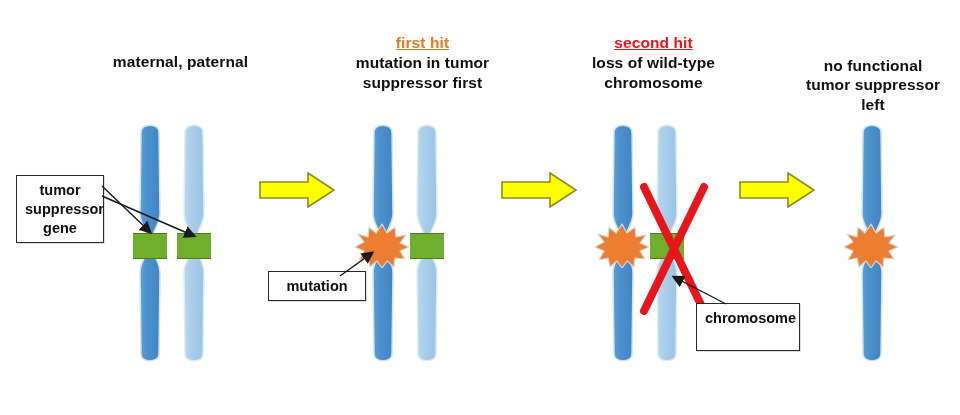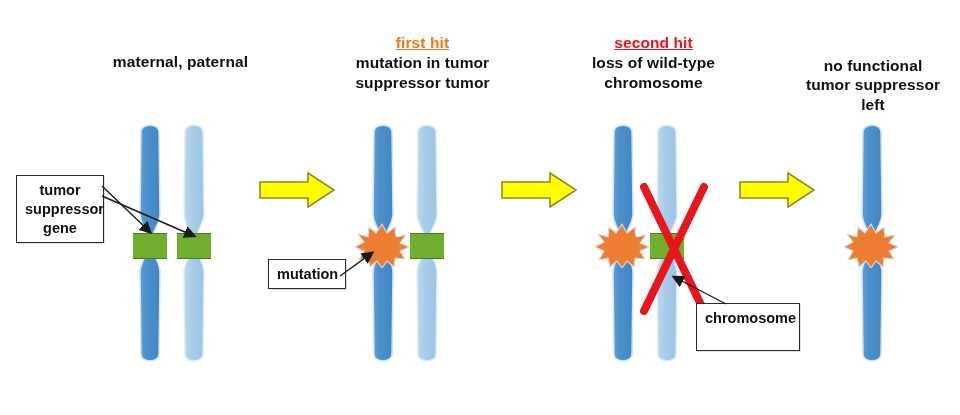--- a/index.html
+++ b/index.html
@@ -107,21 +107,21 @@
 
 <div id="stage">
 
   <div class="col-head" style="left:78px; top:52px; width:205px;">
     <span class="head-line">maternal, paternal</span>
   </div>
 
   <div class="col-head" style="left:325px; top:33px; width:195px;">
     <span class="hit-label hit-first">first hit</span>
     <span class="head-line">mutation in tumor</span>
-    <span class="head-line">suppressor tumor</span>
+    <span class="head-line">suppressor first</span>
   </div>
 
   <div class="col-head" style="left:556px; top:33px; width:195px;">
     <span class="hit-label hit-second">second hit</span>
     <span class="head-line">loss of wild-type</span>
     <span class="head-line">chromosome</span>
   </div>
 
   <div class="col-head" style="left:793px; top:40px; width:160px;margin-top:16px;">
     <span class="head-line">no functional</span>
@@ -223,21 +223,21 @@
           <stop offset="40%" stop-color="#A9CDE9"></stop>
           <stop offset="100%" stop-color="#9AC4E4"></stop>
         </linearGradient>
       </defs>
       <path d="M8,14 C8,5 26,5 26,14 L27,95 C27,108 19,110 19,125 C19,140 27,142 27,155 L26,236
                C26,245 8,245 8,236 L7,155 C7,142 15,140 15,125 C15,110 7,108 7,95 Z" fill="url(#glight2)" stroke="#DCEBF7" stroke-width="1.5"></path>
     </svg>
   </div>
   <div class="band" style="left:410px; top:233px;"></div>
 
-  <div class="callout" style="left:268px; top:259px; width:78px; height:30px;">
+  <div class="callout" style="left:268px; top:271px; width:98px; height:30px;">
     <span class="head-line">mutation</span>
   </div>
 
   <div class="pointer" style="left:338px; top:248px;">
     <svg width="46" height="30" viewBox="0 0 46 30">
       <defs>
         <marker id="ahead3" markerWidth="9" markerHeight="9" refX="7" refY="4.5" orient="auto">
           <path d="M0,0 L9,4.5 L0,9 Z" fill="#1A1A1A"></path>
         </marker>
       </defs>

